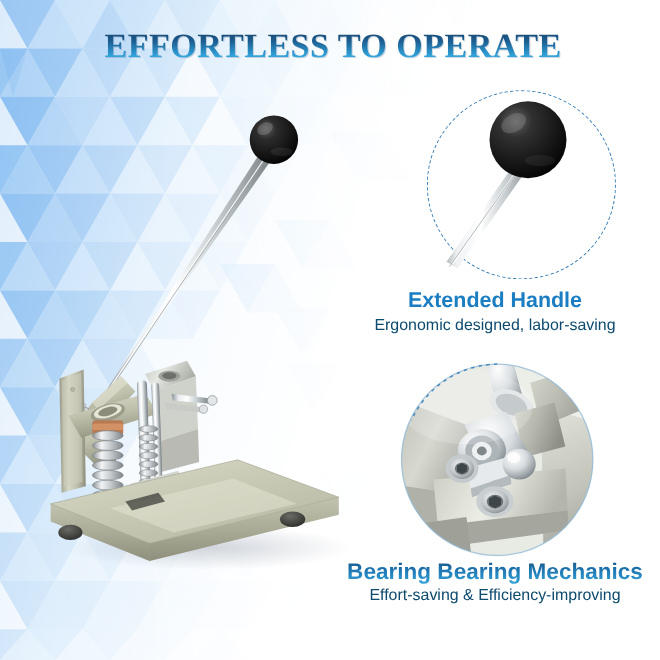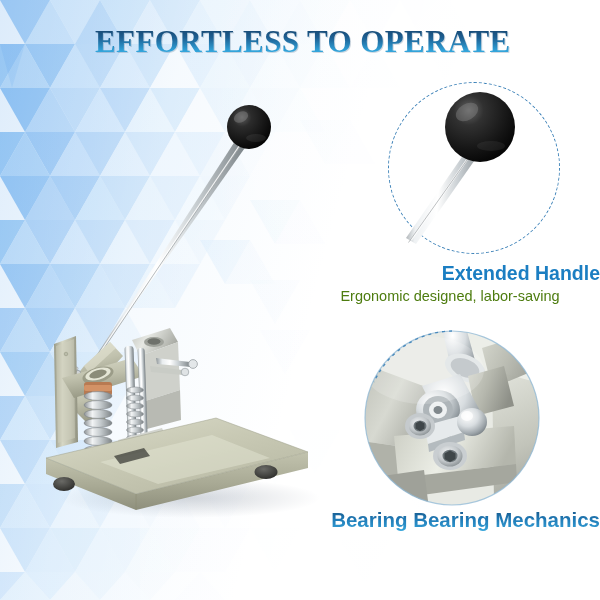--- a/index.html
+++ b/index.html
@@ -73,29 +73,29 @@
   
   .callout-circle-dashed {
     position: absolute;
     border-radius: 50%;
     border: 1.4px dashed #3d82b8;
     box-sizing: border-box;
   }
 
   .feature-title {
     position: absolute;
-    text-align: right;
+    text-align: center;
     font-weight: bold;
     white-space: nowrap;
   }
   .feature-sub {
     position: absolute;
     text-align: center;
     white-space: nowrap;
-    color: #4d7c0f;
+    color: #0c4a6e;
     font-size: 14.5px;
   }
   #feat1-title {
     left: 0; right: 0;
     top: 262px;
     font-size: 19.5px;
     color: #1b7ec2;
   }
   #feat1-sub {
     left: 0; right: 0;
@@ -593,15 +593,16 @@
           <polygon points="86,120.5 91.5,123.5 91.5,129 86,132 80.5,129 80.5,123.5" fill="#3f4649"></polygon>
         </g>
 
         <ellipse cx="60" cy="40" rx="60" ry="34" fill="#ffffff" opacity="0.18"></ellipse>
       </g>
       <circle cx="88" cy="88" r="87" fill="none" stroke="#8fb8d6" stroke-width="1.2" opacity="0.75"></circle>
       <path d="M 88 1 A 87 87 0 0 0 10 52" fill="none" stroke="#3d82b8" stroke-width="1.4" stroke-dasharray="3 4" opacity="0.9"></path>
     </svg>
 
     <div class="feature-title" id="feat2-title">Bearing Bearing Mechanics</div>
+    <div class="feature-sub" id="feat2-sub">Effort-saving &amp; Efficiency-improving</div>
   </div>
 
 </div>
 
 </body></html>

